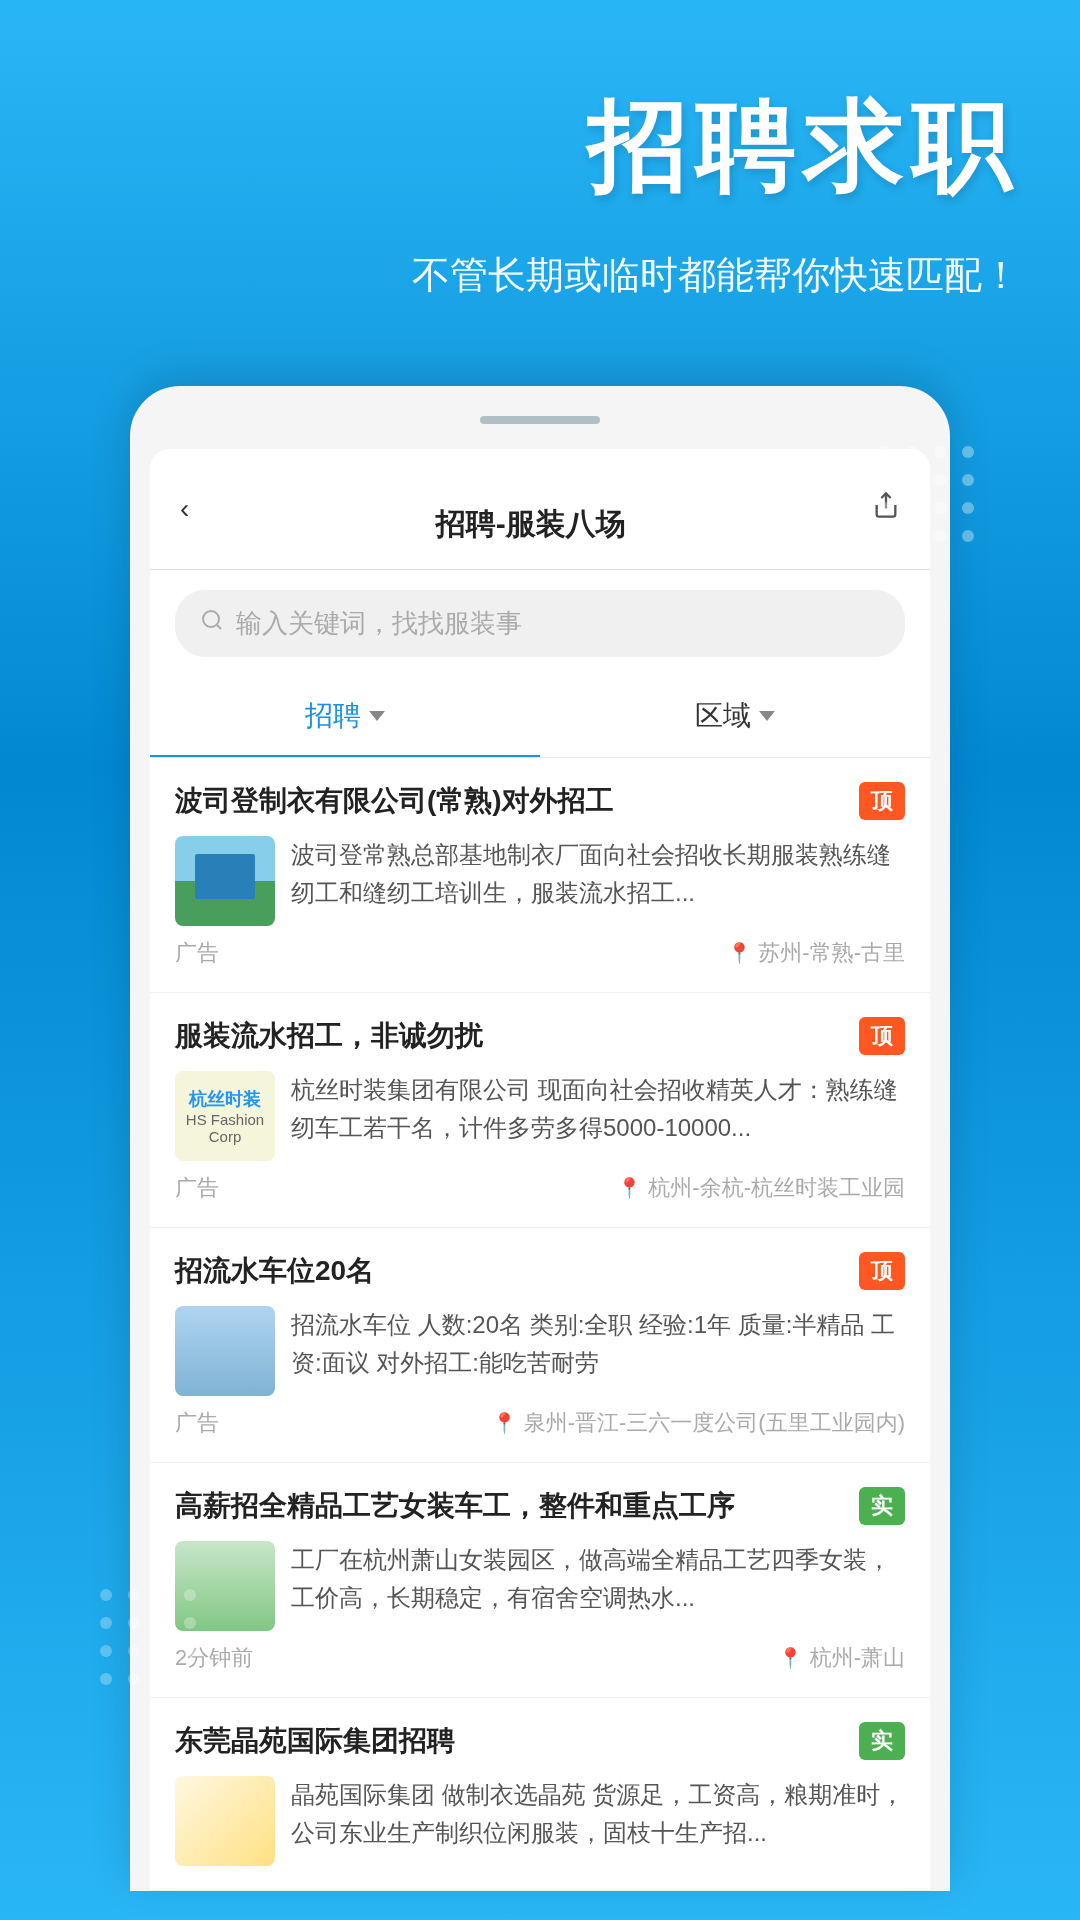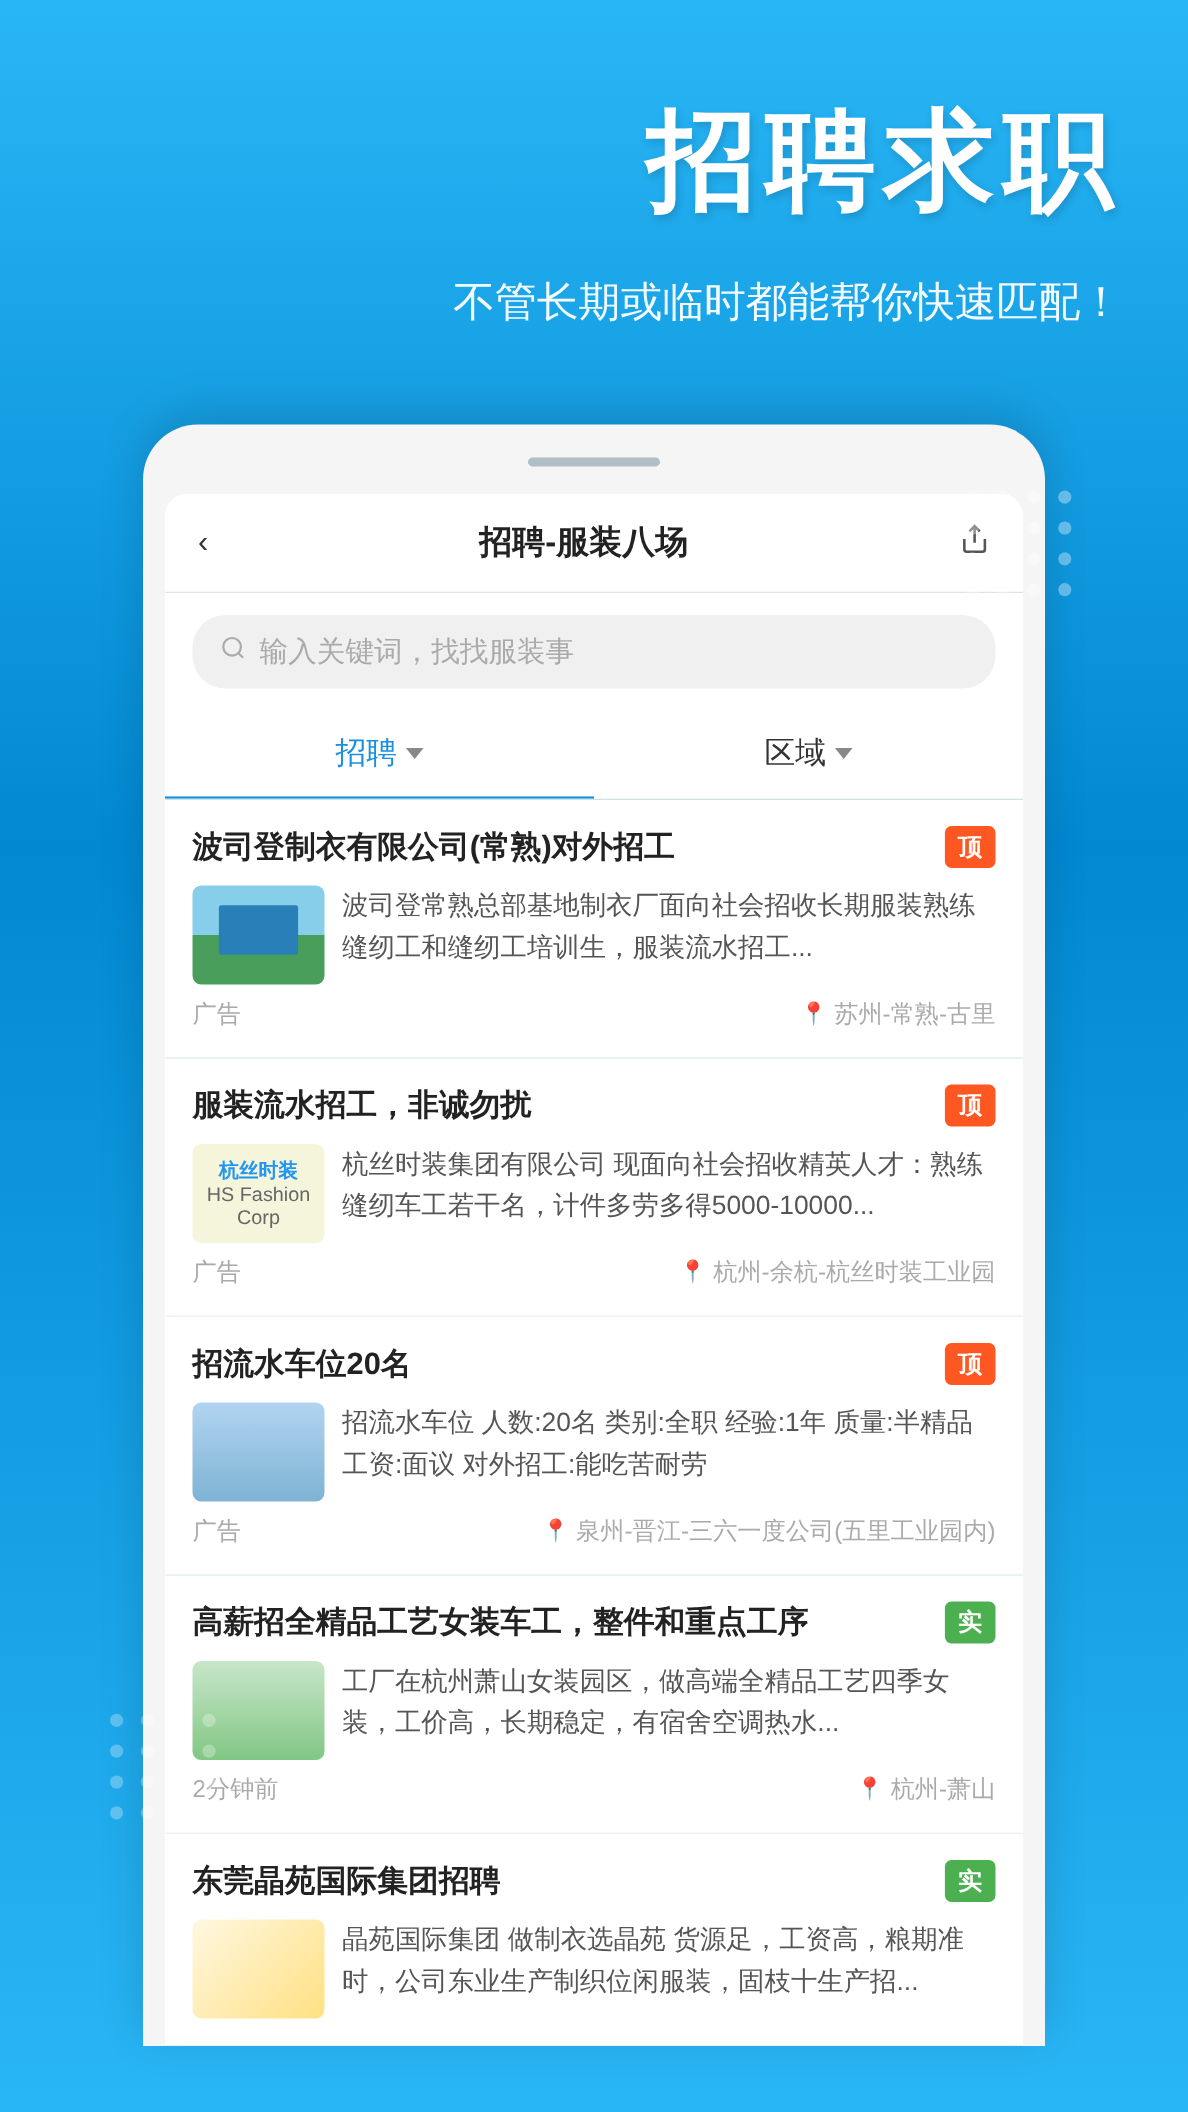--- a/index.html
+++ b/index.html
@@ -103,20 +103,21 @@
     .back-btn {
       font-size: 28px;
       color: #333;
       cursor: pointer;
     }
 
     .screen-title {
       font-size: 30px;
       font-weight: 600;
       color: #222;
+      margin-top: 31px;
     }
 
     .share-btn {
       font-size: 28px;
       color: #555;
       cursor: pointer;
     }
 
     
     .search-bar {
@@ -221,21 +222,21 @@
       white-space: nowrap;
     }
 
     .job-body {
       display: flex;
       gap: 16px;
       align-items: flex-start;
     }
 
     .job-img {
-      width: 120px;
+      width: 100px;
       height: 90px;
       border-radius: 8px;
       flex-shrink: 0;
       object-fit: cover;
       overflow: hidden;
     }
 
     
     .img-building-1 {
       background: linear-gradient(180deg, #87ceeb 0%, #87ceeb 50%, #4a9e5c 50%, #4a9e5c 100%);
@@ -310,21 +311,21 @@
     }
 
     
     .brand-text {
       font-size: 18px;
       font-weight: 700;
       color: #2196F3;
       text-align: center;
     }
     .brand-subtext {
-      font-size: 18px;
+      font-size: 15px;
       color: #666;
       text-align: center;
     }
   </style>
 </head>
 <body>
 
 <div class="hero-section">
   <div class="hero-title">招聘求职</div>
   <div class="hero-subtitle">

